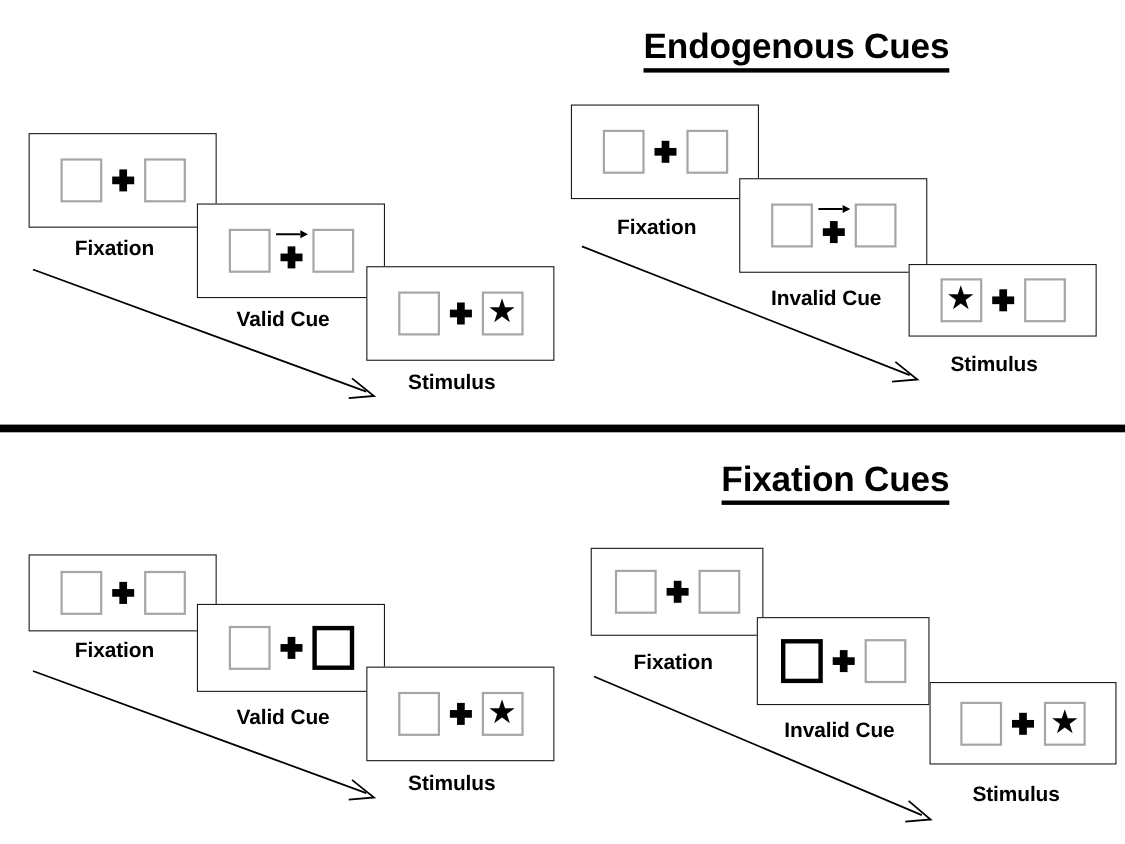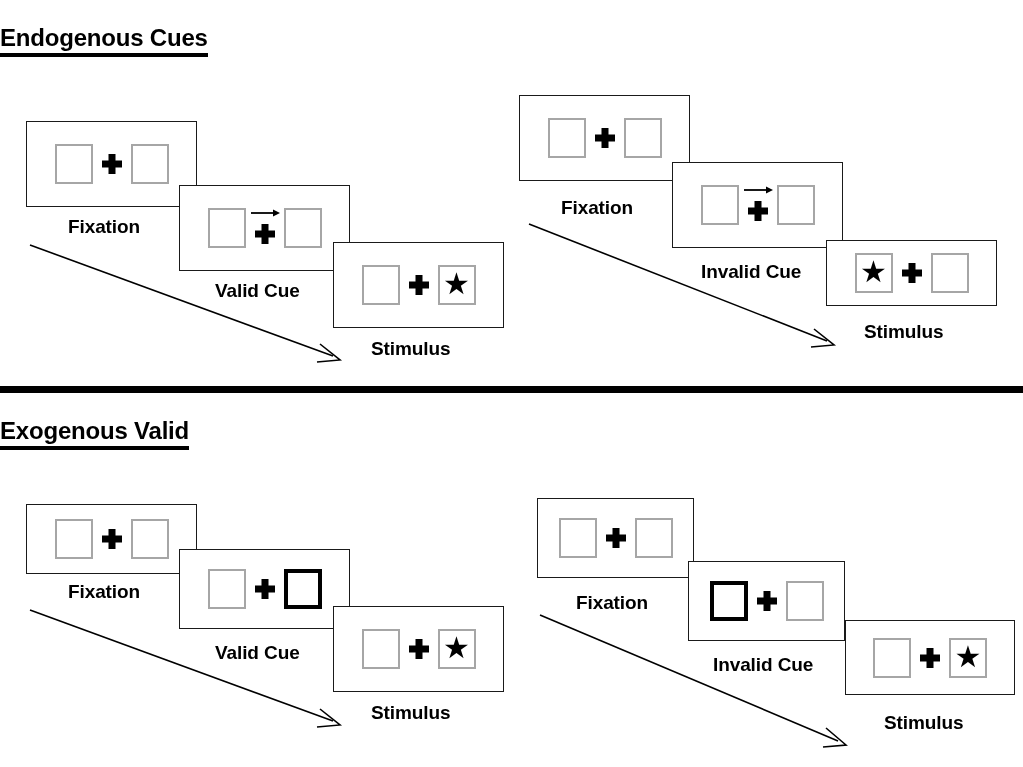--- a/index.html
+++ b/index.html
@@ -13,22 +13,22 @@
     position: relative;
     font-family: "Liberation Sans", sans-serif;
     overflow: hidden;
   }
 
   
   .section-title {
     position: absolute;
     left: 0;
     width: 863px;
-    text-align: left;
-    font-size: 24px;
+    text-align: right;
+    font-size: 32px;
     font-weight: bold;
     color: #000000;
     letter-spacing: -0.2px;
   }
   .section-title span.ttl {
     border-bottom: 4px solid #000000;
     padding-bottom: 1px;
     display: inline-block;
     line-height: 1.12;
   }
@@ -258,21 +258,21 @@
 <div class="caption" style="left:864px; top:321px;">Stimulus</div>
 
 <svg class="time-arrow" style="left:527px; top:222px;" width="320" height="130" viewBox="0 0 320 130">
   <line x1="2" y1="2" x2="300" y2="119" stroke="#000" stroke-width="1.6"></line>
   <polyline points="287,107 307,123 284,125" fill="none" stroke="#000" stroke-width="1.6"></polyline>
 </svg>
 
 <div class="divider" style="top:386px;"></div>
 
 <div class="section-title" style="top:417px;">
-  <span class="ttl">Exogenous Valid</span>
+  <span class="ttl">Fixation Cues</span>
 </div>
 
 <div class="panel" style="left:26px; top:504px; width:171px; height:70px;">
   <div class="row">
     <div class="sbox">
       <span class="star"></span>
     </div>
     <div class="cross">
       <span class="bar-h"></span>
       <span class="bar-v"></span>

